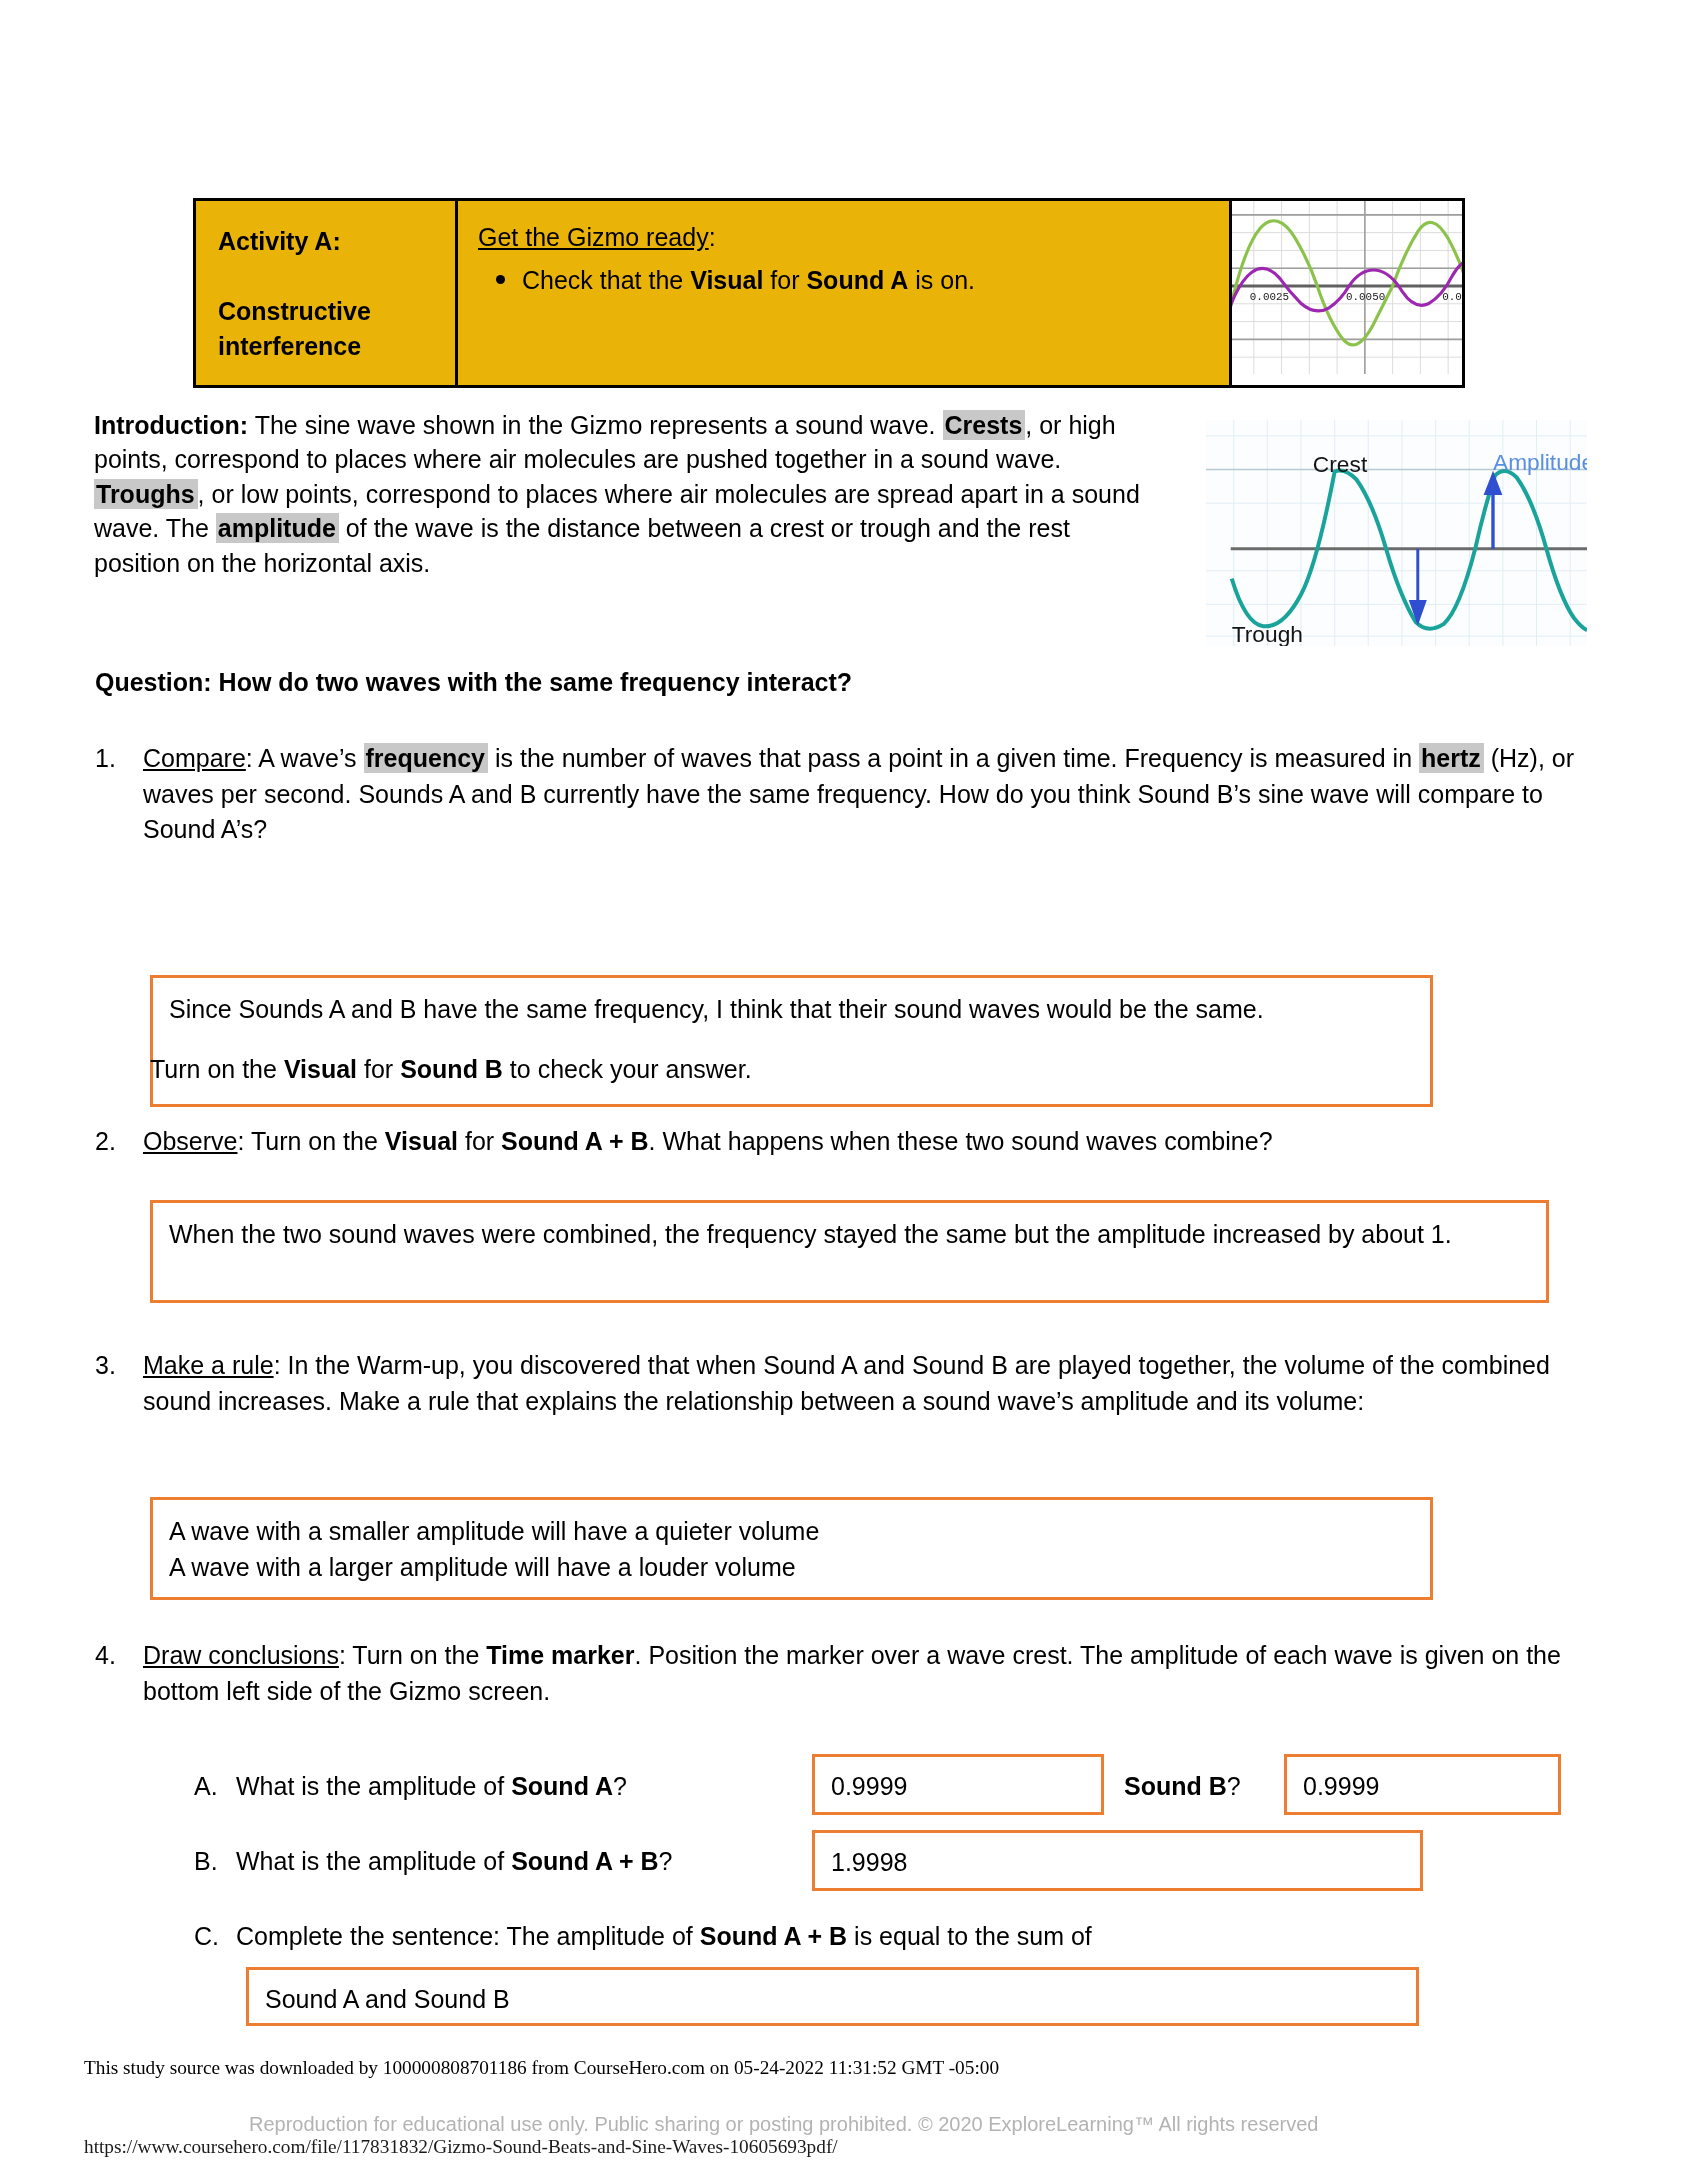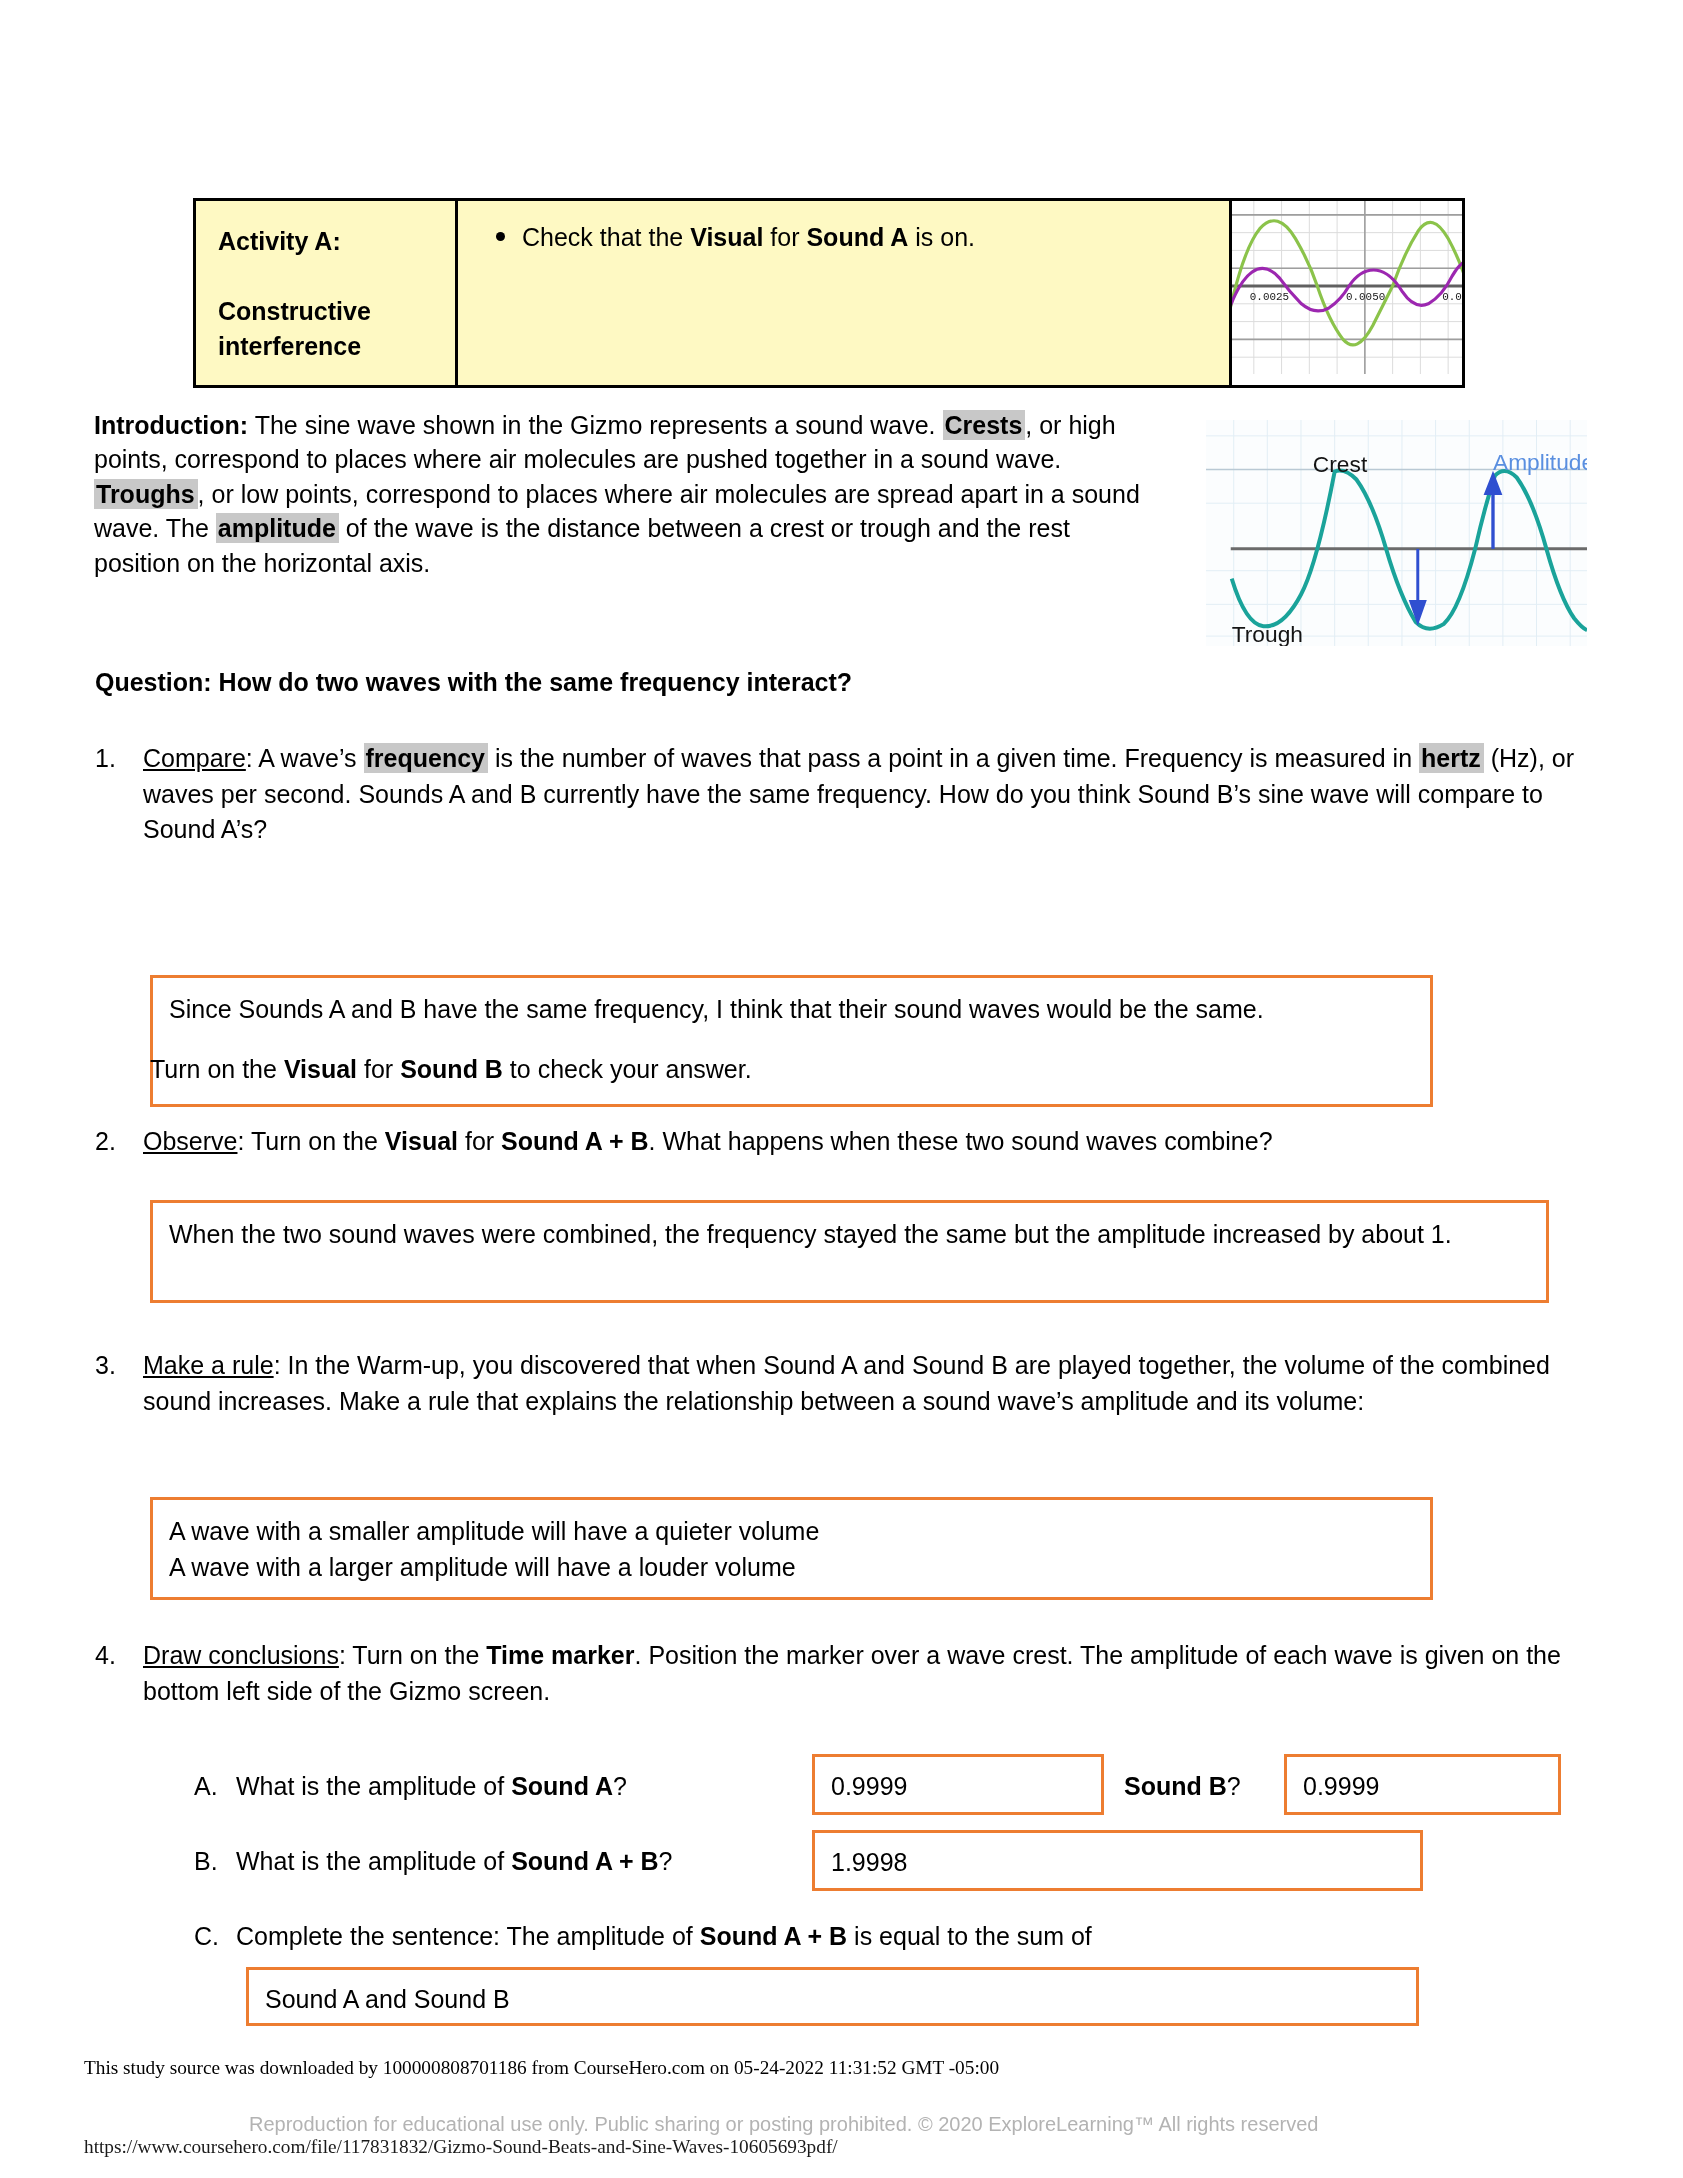--- a/index.html
+++ b/index.html
@@ -25,21 +25,21 @@
 
   
   .activity-table {
     position: absolute;
     left: 193px;
     top: 198px;
     width: 1272px;
     border: 3px solid #000;
     box-sizing: border-box;
     display: flex;
-    background: #fef9c3;
+    background: #eab308;
   }
   .activity-left {
     width: 262px;
     box-sizing: border-box;
     border-right: 3px solid #000;
     padding: 23px 0 20px 22px;
     font-weight: bold;
     font-size: 25px;
     line-height: 1.42;
   }
@@ -204,20 +204,23 @@
 
   <div class="activity-table">
     <div class="activity-left">
       <div>Activity A:</div>
       <div class="spacer"></div>
       <div>Constructive</div>
       <div>interference</div>
     </div>
 
     <div class="activity-right">
+      <div>
+        <span class="ready">Get the Gizmo ready</span><span>:</span>
+      </div>
       <ul class="bullet-list">
         <li>
           <span class="dot"></span>
           <span>Check that the </span><b>Visual</b><span> for </span><b>Sound A</b><span> is on.</span>
         </li>
       </ul>
     </div>
 
     <div class="activity-thumb">
       <svg width="233" height="173" viewBox="0 0 235 175" preserveAspectRatio="none">

